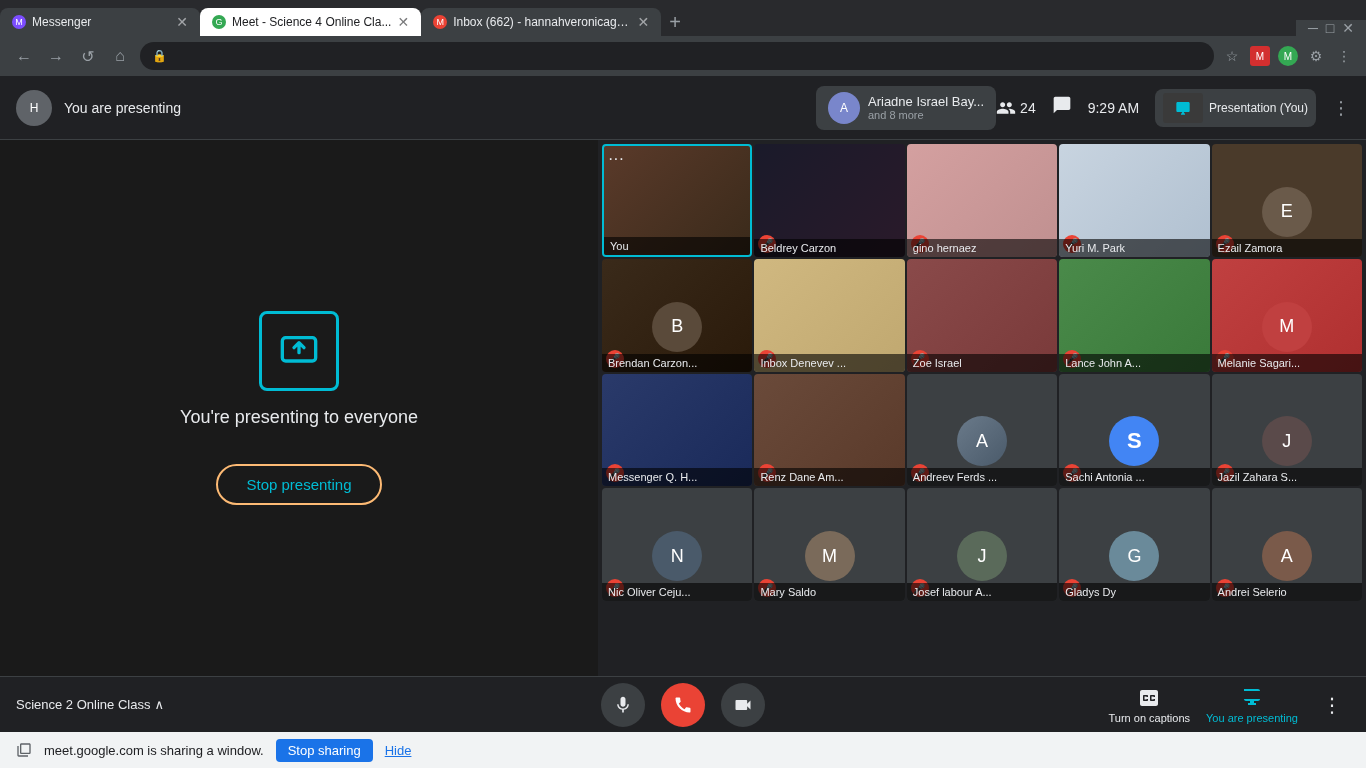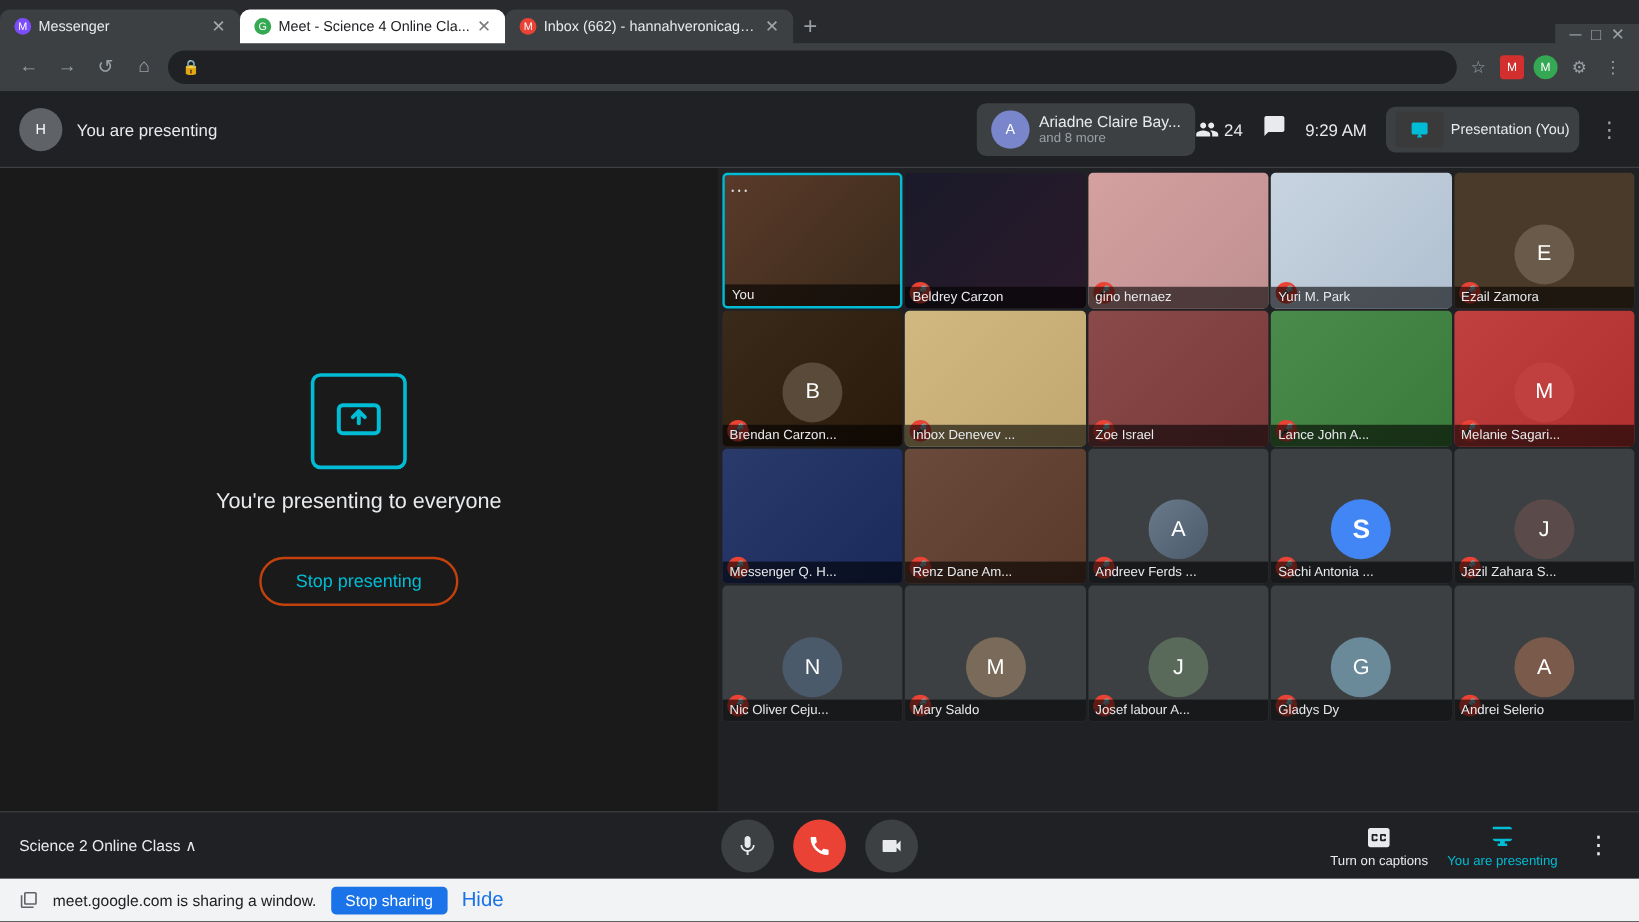--- a/index.html
+++ b/index.html
@@ -38,21 +38,21 @@
     .more-btn { color: #9aa0a6; cursor: pointer; font-size: 18px; }
 
     
     .main-content { display: flex; height: calc(768px - 36px - 40px - 64px - 56px - 36px); background: #202124; }
 
     
     .presentation-area { flex: 0 0 598px; display: flex; align-items: center; justify-content: center; flex-direction: column; background: #1a1a1a; position: relative; }
     .present-icon { width: 80px; height: 80px; border: 3px solid #00bcd4; border-radius: 8px; display: flex; align-items: center; justify-content: center; margin-bottom: 16px; }
     .present-icon svg { width: 40px; height: 40px; }
     .presenting-to-everyone { color: #e8eaed; font-size: 18px; margin-bottom: 36px; }
-    .stop-presenting-btn { background: transparent; border: 2px solid #c2410c; color: #00bcd4; padding: 10px 28px; border-radius: 24px; font-size: 15px; cursor: pointer; }
+    .stop-presenting-btn { background: transparent; border: 2px solid #fdba74; color: #00bcd4; padding: 10px 28px; border-radius: 24px; font-size: 15px; cursor: pointer; }
 
     
     .grid-area { flex: 1; overflow-y: auto; padding: 4px; background: #202124; }
     .grid-container { display: grid; grid-template-columns: repeat(5, 1fr); gap: 2px; }
     .participant-tile { position: relative; background: #3c4043; border-radius: 4px; overflow: hidden; aspect-ratio: 4/3; display: flex; flex-direction: direction; align-items: flex-end; justify-content: center; }
     .participant-tile.active-border { border: 2px solid #00bcd4; }
     .tile-name { position: absolute; bottom: 0; left: 0; right: 0; background: rgba(0,0,0,0.6); color: #e8eaed; font-size: 11px; padding: 3px 6px; text-align: left; white-space: nowrap; overflow: hidden; text-overflow: ellipsis; }
     .mic-muted { position: absolute; bottom: 4px; left: 4px; width: 18px; height: 18px; background: #ea4335; border-radius: 50%; display: flex; align-items: center; justify-content: center; font-size: 10px; color: white; }
     .tile-dots { position: absolute; top: 4px; left: 4px; color: #e8eaed; font-size: 16px; }
 
@@ -65,21 +65,21 @@
     .caption-label { font-size: 11px; }
     .present-btn { display: flex; flex-direction: column; align-items: center; gap: 2px; cursor: pointer; color: #00bcd4; }
     .present-label { font-size: 11px; }
     .meet-name { position: absolute; left: 16px; color: #e8eaed; font-size: 13px; display: flex; align-items: center; gap: 4px; }
     .more-options-btn { width: 36px; height: 36px; border-radius: 50%; background: transparent; border: none; display: flex; align-items: center; justify-content: center; cursor: pointer; color: #e8eaed; font-size: 20px; }
 
     
     .sharing-bar { height: 36px; background: #f1f3f4; display: flex; align-items: center; padding: 0 16px; gap: 12px; font-size: 13px; }
     .sharing-text { color: #202124; }
     .stop-sharing-btn { background: #1a73e8; color: white; border: none; border-radius: 4px; padding: 4px 12px; font-size: 13px; cursor: pointer; }
-    .hide-btn { color: #1a73e8; background: none; border: none; font-size: 17px; cursor: pointer; }
+    .hide-btn { color: #1a73e8; background: none; border: none; font-size: 13px; cursor: pointer; text-decoration: underline; }
     
     .you-tile { background: linear-gradient(135deg, #5a3a2a 0%, #3a2a1a 100%); }
     .beldrey-tile { background: linear-gradient(135deg, #1a1a2a 0%, #2a1a2a 100%); }
     .gino-tile { background: linear-gradient(135deg, #d4a0a0 0%, #c09090 100%); }
     .yuri-tile { background: linear-gradient(135deg, #c8d4e0 0%, #b0c0d0 100%); }
     .brendan-tile { background: linear-gradient(135deg, #3a2a1a 0%, #2a1a0a 100%); }
     .josh-tile { background: linear-gradient(135deg, #d0b880 0%, #c0a870 100%); }
     .zoe-tile { background: linear-gradient(135deg, #8a4a4a 0%, #7a3a3a 100%); }
     .lance-tile { background: linear-gradient(135deg, #4a8a4a 0%, #3a7a3a 100%); }
     .melanie-tile { background: linear-gradient(135deg, #c04040 0%, #b03030 100%); }
@@ -134,21 +134,21 @@
 
 <div class="meet-header">
   <div class="user-avatar-small" style="background:#5f6368;">
     <span style="font-size:12px;">H</span>
   </div>
   <span class="presenting-text">You are presenting</span>
 
   <div class="header-center">
     <div class="host-avatar" style="background:#7986cb;">A</div>
     <div class="host-info">
-      <span class="host-name">Ariadne Claire Bay...</span>
+      <span class="host-name">Ariadne Israel Bay...</span>
       <span class="host-sub">and 8 more</span>
     </div>
   </div>
 
   <div class="header-right">
     <div class="people-btn">
       <svg width="20" height="20" viewBox="0 0 24 24" fill="#e8eaed">
           <path d="M16 11c1.66 0 2.99-1.34 2.99-3S17.66 5 16 5c-1.66 0-3 1.34-3 3s1.34 3 3 3zm-8 0c1.66 0 2.99-1.34 2.99-3S9.66 5 8 5C6.34 5 5 6.34 5 8s1.34 3 3 3zm0 2c-2.33 0-7 1.17-7 3.5V19h14v-2.5c0-2.33-4.67-3.5-7-3.5zm8 0c-.29 0-.62.02-.97.05 1.16.84 1.97 1.97 1.97 3.45V19h6v-2.5c0-2.33-4.67-3.5-7-3.5z"></path>
         </svg>
       <span>24</span>

